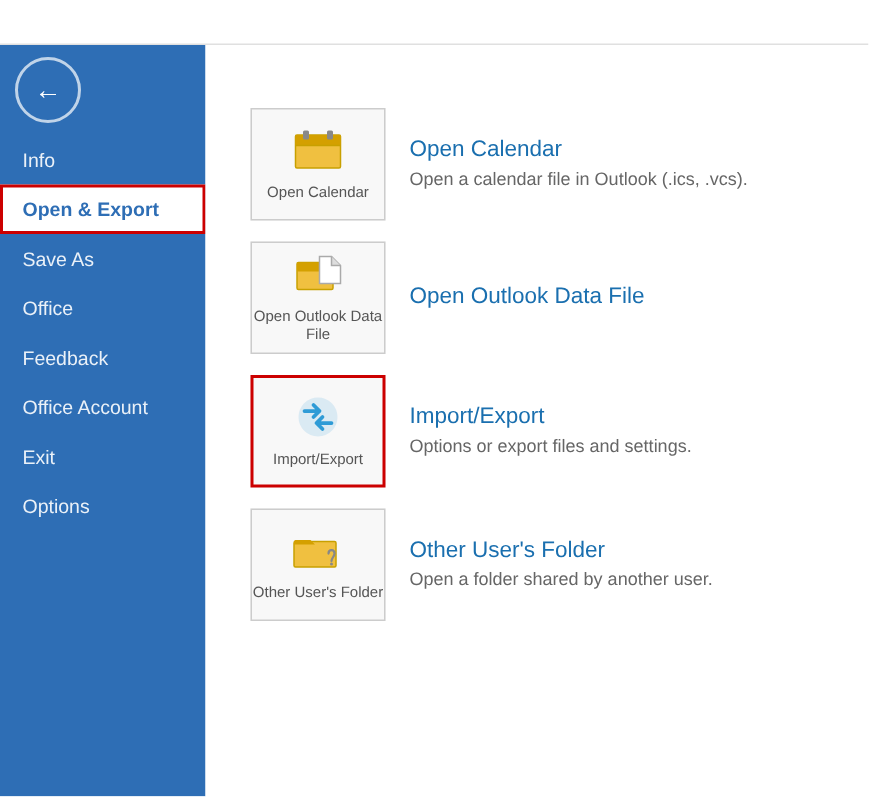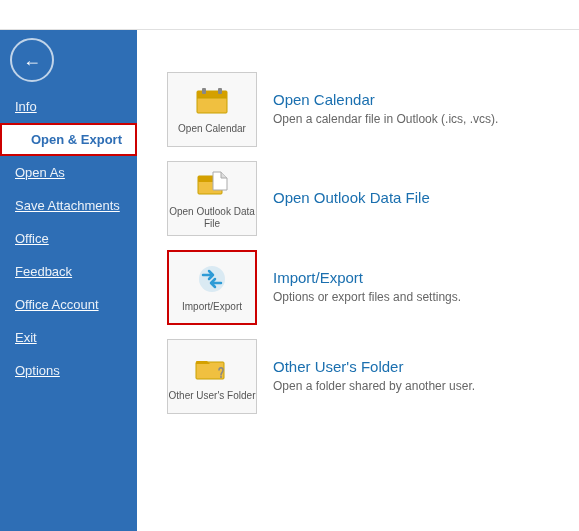--- a/index.html
+++ b/index.html
@@ -57,38 +57,36 @@
       border-radius: 50%;
       cursor: pointer;
       color: #fff;
       font-size: 18px;
     }
 
     .sidebar-nav {
       display: flex;
       flex-direction: column;
       flex: 1;
-      text-decoration: underline;
     }
 
     .sidebar-item {
       padding: 9px 15px;
       font-size: 13px;
       color: rgba(255,255,255,0.9);
       cursor: pointer;
       white-space: nowrap;
     }
 
     .sidebar-item.active {
       background: #fff;
       color: #2e6eb5;
       font-weight: 600;
       outline: 2px solid #c00;
       outline-offset: -2px;
-      text-align: right;
     }
 
     
     .content {
       flex: 1;
       background: #fff;
       padding: 20px 30px;
       overflow-y: auto;
     }
 
@@ -167,22 +165,21 @@
 </div>
 
 <div class="main-layout">
 
   <div class="sidebar">
     <div class="back-btn">←</div>
     <div class="sidebar-nav">
 
     <div class="sidebar-item">Info</div>
         <div class="sidebar-item active">Open &amp; Export</div>
-        <div class="sidebar-item">Open As</div>
-        <div class="sidebar-item">Save Attachments</div>
+        <div class="sidebar-item">Save As</div>
         <div class="sidebar-item">Office</div>
         <div class="sidebar-item">Feedback</div>
         <div class="sidebar-item">Office Account</div>
         <div class="sidebar-item">Exit</div>
         <div class="sidebar-item">Options</div>
       </div>
   </div>
 
   <div class="content">
     <div class="page-title"></div>

